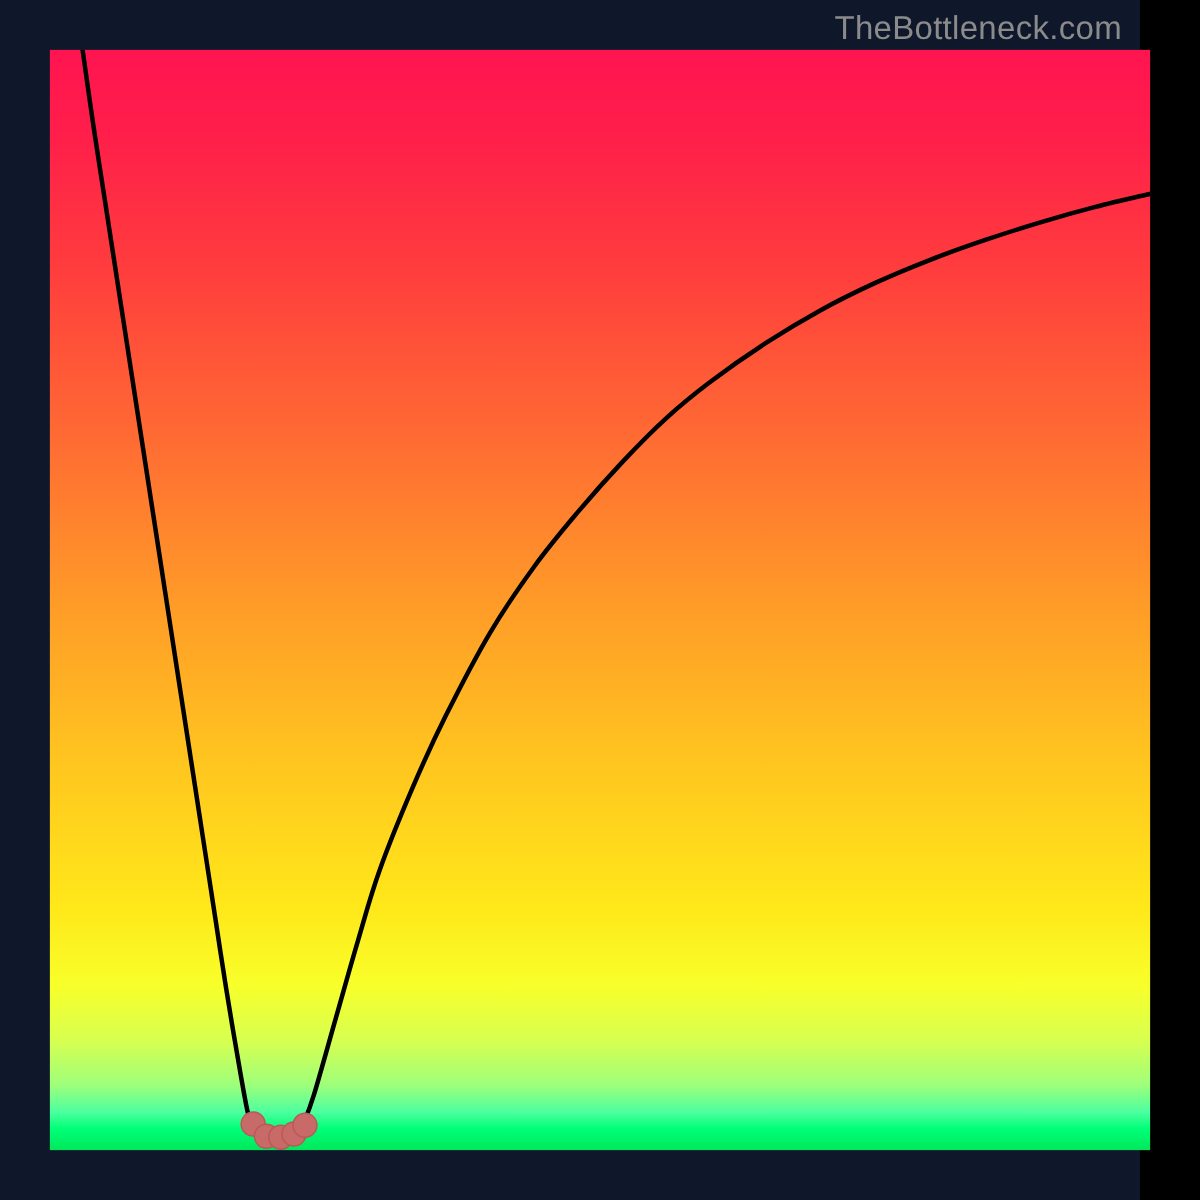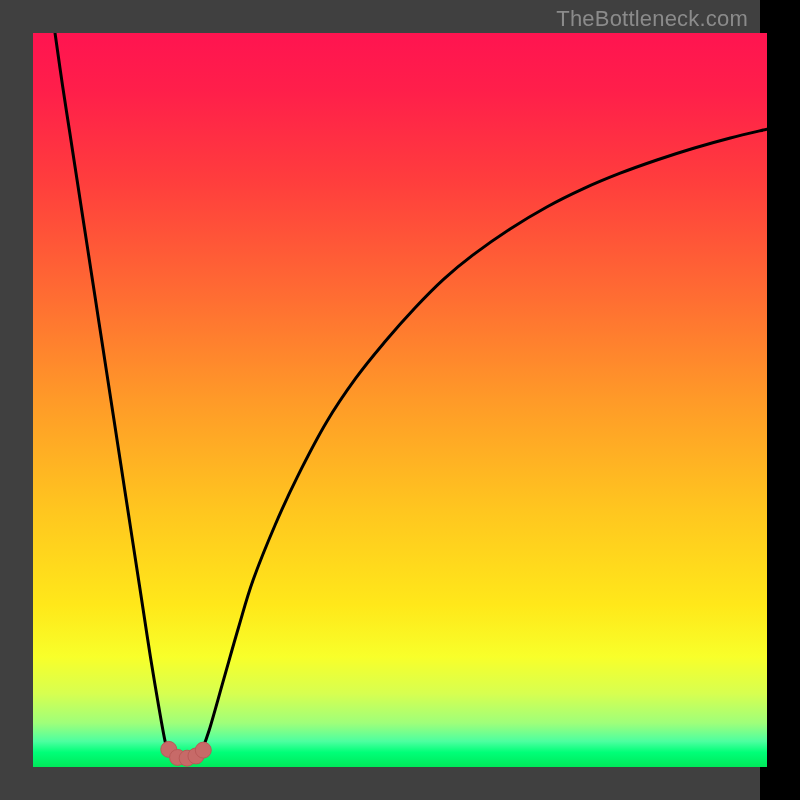--- a/index.html
+++ b/index.html
@@ -9,21 +9,21 @@
     height: 800px;
     background: #000;
     overflow: hidden;
   }
   .frame {
     position: absolute;
     left: 0;
     top: 0;
     width: 760px;
     height: 800px;
-    background: #404040;
+    background: #0f172a;
   }
   .plot {
     position: absolute;
     left: 33px;
     top: 33px;
     width: 734px;
     height: 734px;
     overflow: hidden;
   }
   .watermark {

